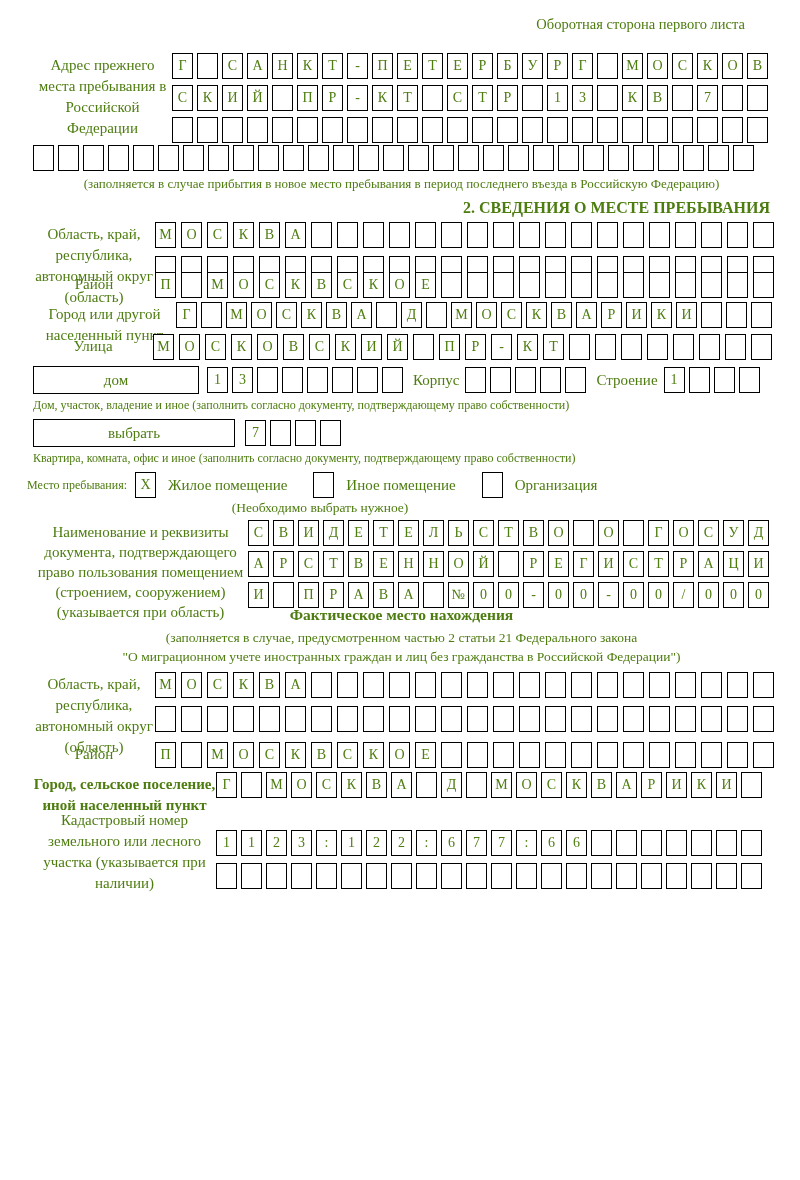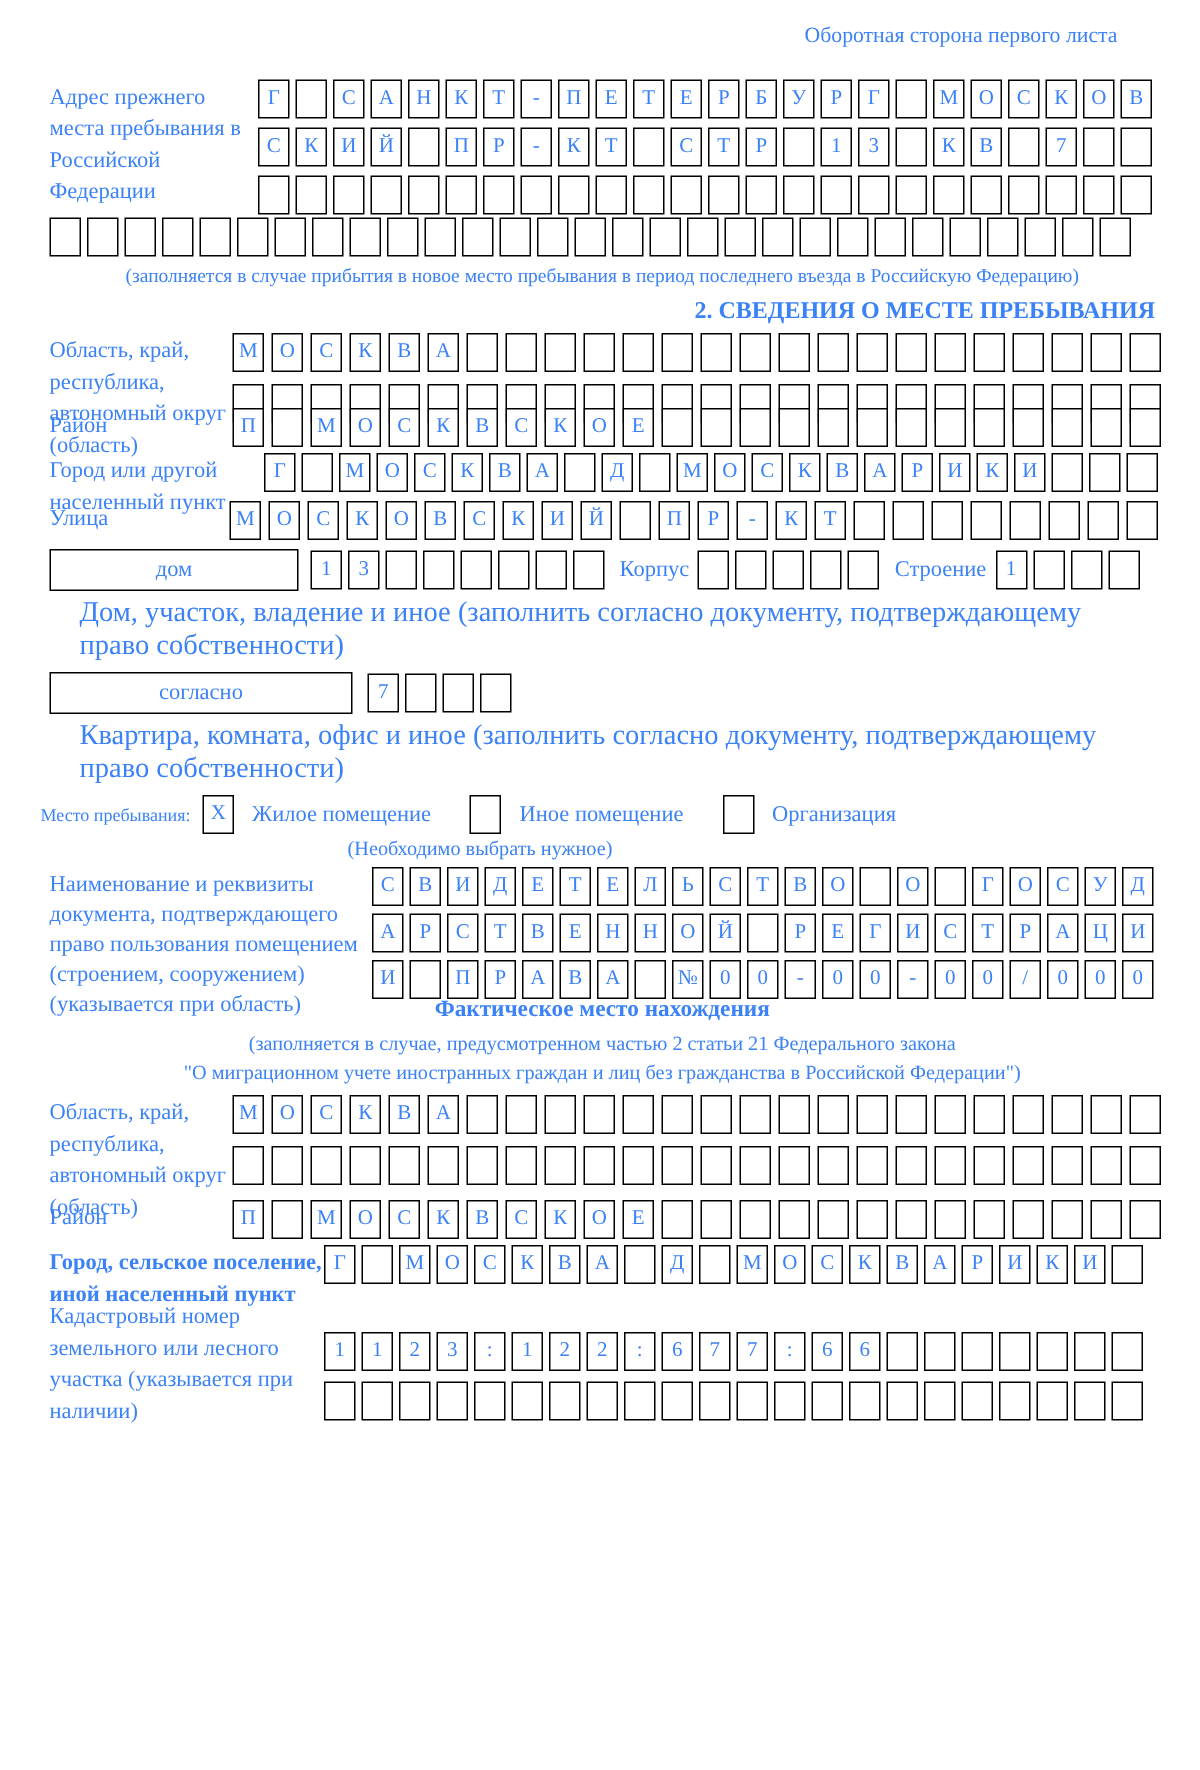--- a/index.html
+++ b/index.html
@@ -1,47 +1,47 @@
 <!DOCTYPE html>
 <html><head>
 <meta charset="utf-8">
 <style>
   * { margin:0; padding:0; box-sizing:border-box; }
   html,body { background:#ffffff; }
   .sheet {
     position:relative; width:800px; height:1180px; overflow:hidden;
-    background:#ffffff; color:#3b82f6;
+    background:#ffffff; color:#4d7c0f;
     font-family:"Liberation Serif","DejaVu Serif",serif;
     font-size:15px; padding:16px 30px 0 33px;
   }
   .corner { text-align:right; padding-right:25px; font-size:14.5px; }
 
   
   .boxrow { display:flex; }
   .cb {
     width:21px; height:26px; border:1.6px solid #000; margin-right:4px;
     display:inline-flex; align-items:center; justify-content:center;
     font-size:14px; line-height:1; flex:0 0 auto; background:#fff;
   }
   .g5 .cb { margin-right:5px; }
   .rows { display:flex; flex-direction:column; gap:6px; }
-  .field { display:flex; align-items:flex-start; }
+  .field { display:flex; align-items:flex-start;text-align:center; }
   .flabel { flex:0 0 auto; font-size:15px; line-height:21px; padding-top:2px; }
 
   .note-c { text-align:center; font-size:13px; margin-top:5px; }
   h2.sec { text-align:right; font-size:16px; font-weight:bold; margin-top:7px; margin-bottom:5px; }
   h3.sec { text-align:center; font-size:15.5px; font-weight:bold; margin-top:10px; margin-bottom:4px; }
 
   .namedbox {
     border:1.6px solid #000; height:28px; display:flex; align-items:center;
     justify-content:center; font-size:15px; flex:0 0 auto; background:#fff;
   }
   .inline-row { display:flex; align-items:center; margin-top:6px; }
   .inline-row .lbl { font-size:15px; padding:0 6px; flex:0 0 auto;font-family:Liberation Serif, serif; }
-  .caption { font-size:19px; margin-top:4px; margin-bottom:6px;margin-left:20px; }
+  .caption { font-size:12px; margin-top:4px; margin-bottom:6px; }
 
   .stay-row { display:flex; align-items:center; margin-top:6px; }
   .stay-row .lbl { font-size:12px; margin-right:8px; }
   .stay-row .opt { font-size:15px; margin:0 26px 0 8px; }
   .hint { font-size:13.5px; margin-left:152px; width:270px; text-align:center; margin-top:2px; }
 
   .fact-note { text-align:center; font-size:13.5px; line-height:19px; margin-top:2px; }
 
   .stamp-wrap { margin-left:362px; width:373px; margin-top:6px; }
   .stamp-box { width:360px; height:168px; border:2px solid #000; background:#fff; }
@@ -346,21 +346,21 @@
     <div class="boxrow">
         <span class="cb">1</span>
         <span class="cb"></span>
         <span class="cb"></span>
         <span class="cb"></span>
       </div>
   </div>
   <div class="caption">Дом, участок, владение и иное (заполнить согласно документу, подтверждающему право собственности)</div>
 
   <div class="inline-row" style="margin-top:0;">
-    <div class="namedbox" style="width:202px;">согласно</div>
+    <div class="namedbox" style="width:202px;">выбрать</div>
     <span style="width:10px;"></span>
     <div class="boxrow">
         <span class="cb">7</span>
         <span class="cb"></span>
         <span class="cb"></span>
         <span class="cb"></span>
       </div>
   </div>
   <div class="caption">Квартира, комната, офис и иное (заполнить согласно документу, подтверждающему право собственности)</div>
 

